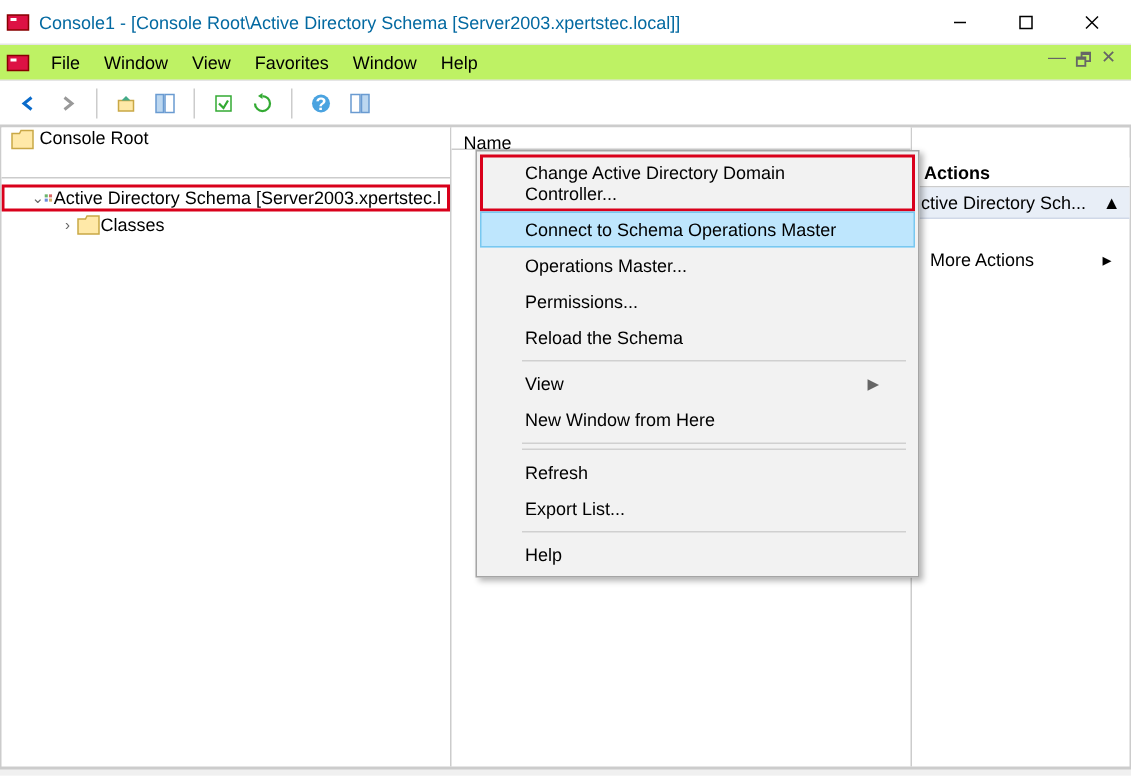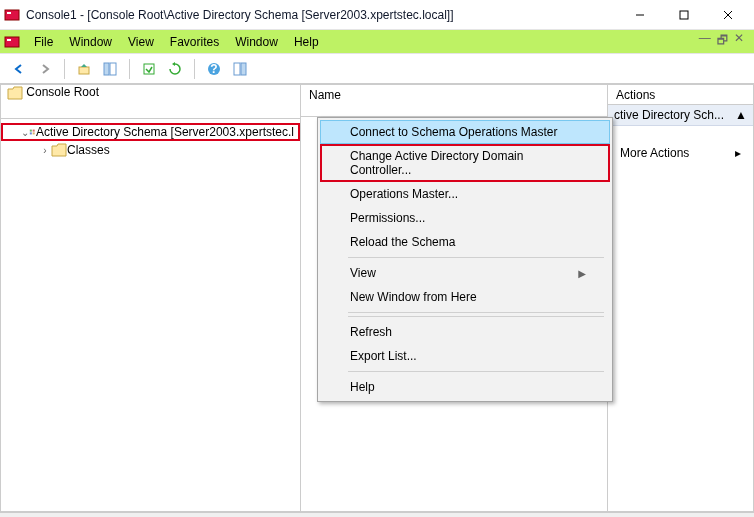--- a/index.html
+++ b/index.html
@@ -1,20 +1,20 @@
 <!DOCTYPE html>
 <html><head>
 <meta charset="utf-8">
 <style>
 * { margin: 0; padding: 0; box-sizing: border-box; font-family: "Segoe UI", Tahoma, sans-serif; font-size: 12px; }
 body { background: #f0f0f0; width: 754px; height: 517px; overflow: hidden; }
 
 .titlebar { height: 30px; background: #fff; display: flex; align-items: center; padding: 0 4px; border-bottom: 1px solid #e5e5e5; }
 .titlebar .app-icon { width: 16px; height: 16px; margin-right: 6px; }
-.titlebar .title { flex: 1; color: #0f172a; }
+.titlebar .title { flex: 1; color: #0369a1; }
 .titlebar .win-btns { display: flex; }
 .titlebar .win-btn { width: 44px; height: 28px; display: flex; align-items: center; justify-content: center; color: #333; }
 
 .menubar { height: 24px; background: #bef264; display: flex; align-items: center; padding: 0 4px; border-bottom: 1px solid #e5e5e5; }
 .menubar .menu-icon { width: 16px; height: 16px; margin-right: 6px; }
 .menubar .menu-item { padding: 2px 8px; }
 .menubar .spacer { flex: 1; }
 .menubar .mdi-btns { display: flex; gap: 6px; padding-right: 6px; color: #666; }
 
 .toolbar { height: 30px; background: #fff; display: flex; align-items: center; padding: 0 8px; gap: 4px; border-bottom: 1px solid #ccc; }
@@ -26,25 +26,25 @@
 .tree-pane { width: 300px; border-right: 1px solid #ccc; display: flex; flex-direction: column; }
 .tree-header { height: 34px; padding: 0 6px; border-bottom: 1px solid #ccc; background: #fff; }
 .tree-body { flex: 1; padding: 4px 0; overflow: auto; }
 .tree-row { display: flex; align-items: center; height: 18px; padding: 0 4px; white-space: nowrap; }
 .tree-row .exp { width: 12px; text-align: center; color: #666; font-size: 10px; }
 .tree-row.selected { border: 2px solid #d9001b; }
 .tree-row.indent1 { padding-left: 18px; }
 .tree-row.indent2 { padding-left: 38px; }
 
 .list-pane { flex: 1; border-right: 1px solid #ccc; display: flex; flex-direction: column; position: relative; }
-.list-header { height: 32px; padding: 3px 8px; border-bottom: 1px solid #ccc; background: #fff; }
+.list-header { height: 15px; padding: 3px 8px; border-bottom: 1px solid #ccc; background: #fff; }
 .list-body { flex: 1; position: relative; }
 
 .actions-pane { width: 145px; display: flex; flex-direction: column; }
-.actions-title { height: 20px; padding: 3px 8px; font-weight: normal; border-bottom: 1px solid #ccc; background: #fff; }
+.actions-title { height: 20px; padding: 3px 8px; font-weight: bold; border-bottom: 1px solid #ccc; background: #fff; margin-top: 20px; }
 .actions-sub { background: #e8eef7; padding: 3px 6px; display: flex; align-items: flex-start; justify-content: space-between; border-bottom: 1px solid #d0d8e8; }
 .actions-item { padding: 20px 12px; display: flex; align-items: center; justify-content: space-between; }
 
 .statusbar { height: 5px; background: #f0f0f0; border-top: 1px solid #ccc; }
 
 .context-menu { position: absolute; top: 0px; left: 16px; width: 296px; background: #f2f2f2; border: 1px solid #a5a5a5; box-shadow: 2px 2px 4px rgba(0,0,0,0.3); padding: 2px; }
 .cm-item { padding: 5px 24px 5px 30px; display: flex; align-items: center; justify-content: space-between; }
 .cm-item.highlighted { border: 2px solid #d9001b; padding: 3px 22px 3px 28px; }
 .cm-item.hover { background: #bee6fd; border: 1px solid #78c8f0; padding: 4px 23px 4px 29px; }
 .cm-sep { height: 1px; background: #d0d0d0; margin: 3px 6px 3px 28px; }
@@ -181,25 +181,25 @@
         <span>Classes</span>
       </div>
     </div>
   </div>
 
   <div class="list-pane">
     <div class="list-header">Name</div>
     <div class="list-body">
 
       <div class="context-menu">
+        <div class="cm-item highlighted">
+            <span>Change Active Directory Domain Controller...</span>
+          </div>
         <div class="cm-item hover">
             <span>Connect to Schema Operations Master</span>
-          </div>
-        <div class="cm-item highlighted">
-            <span>Change Active Directory Domain Controller...</span>
           </div>
         <div class="cm-item">
             <span>Operations Master...</span>
           </div>
         <div class="cm-item">
             <span>Permissions...</span>
           </div>
         <div class="cm-item">
             <span>Reload the Schema</span>
           </div>

